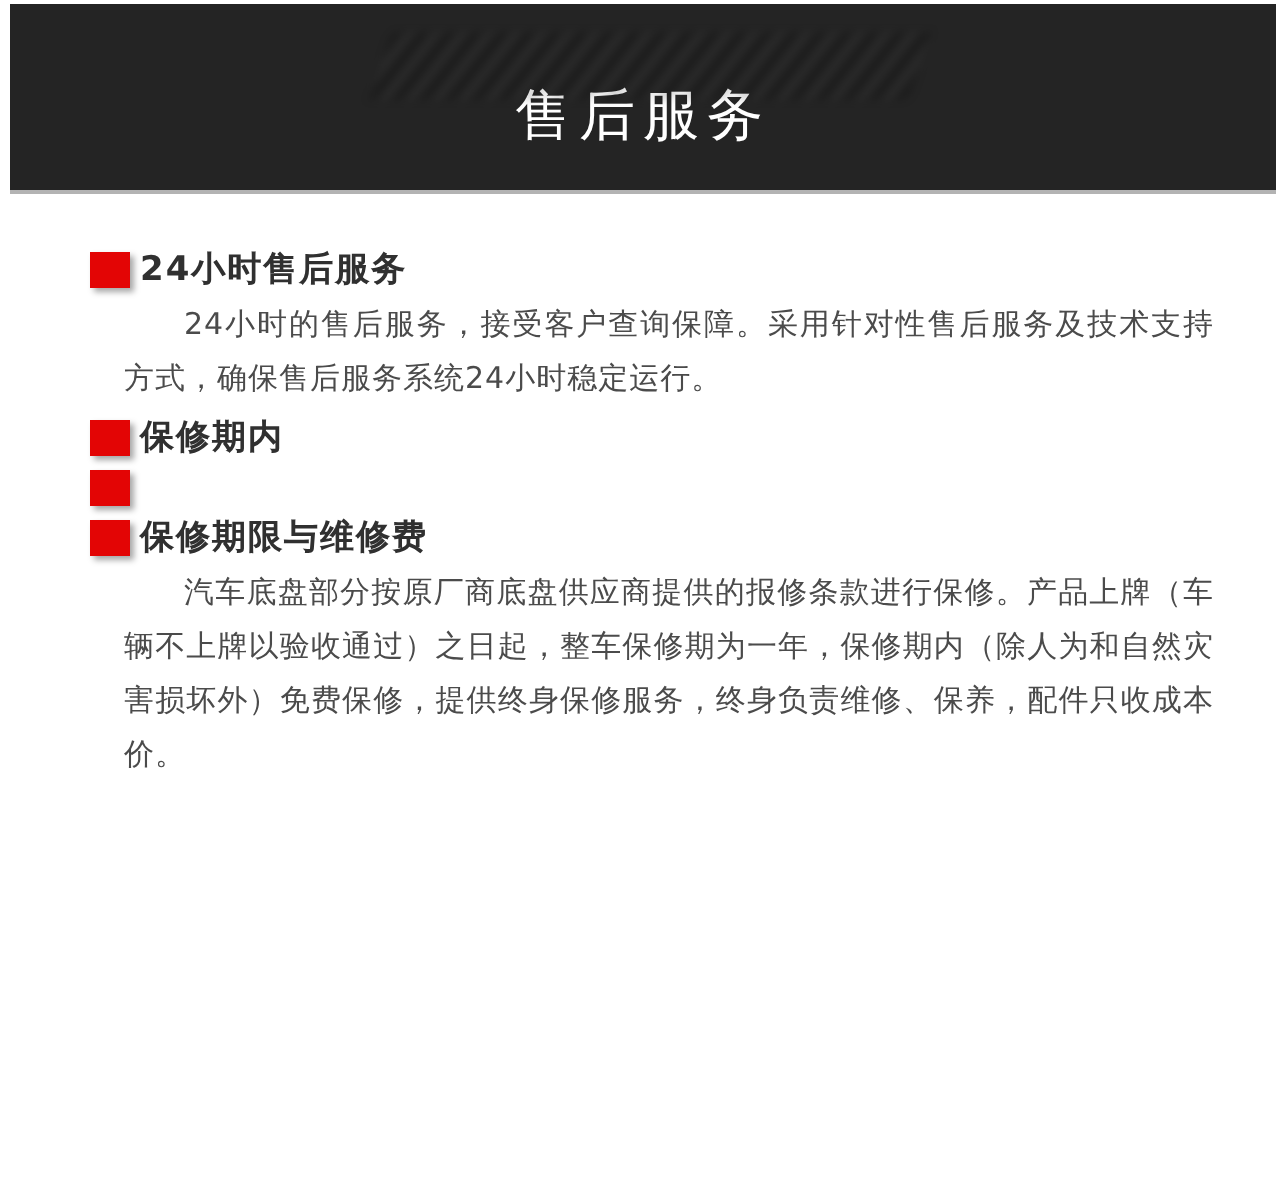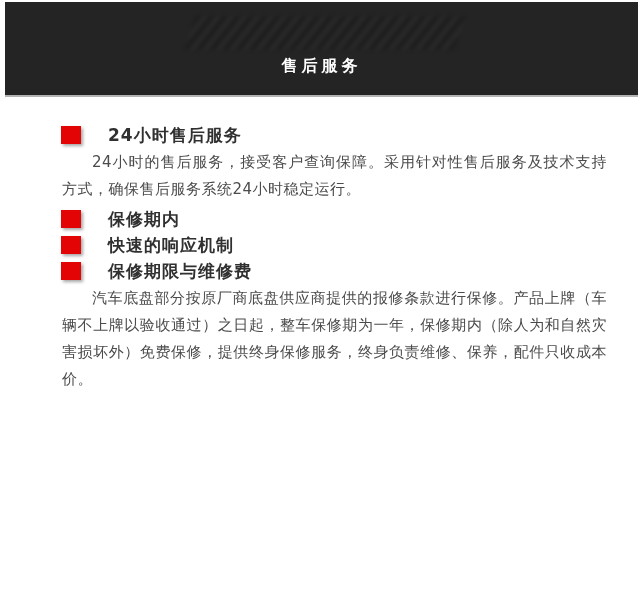--- a/index.html
+++ b/index.html
@@ -26,22 +26,22 @@
     background: var(--header-bg, #242424);
     border-bottom: 2px solid #b3b3b3;
     position: relative;
     display: flex;
     align-items: flex-end;
     justify-content: center;
     overflow: hidden;
   }
   .header-title {
     color: var(--title-color, #ffffff);
-    font-size: 16px;
-    font-weight: bold;
+    font-size: 28px;
+    font-weight: normal;
     letter-spacing: 4px;
     margin: 0 0 18px 0;
   }
   .watermark-smudge {
     position: absolute;
     top: 14px;
     left: 185px;
     width: 270px;
     height: 34px;
     background: repeating-linear-gradient(115deg,
@@ -52,22 +52,22 @@
     transform: skewX(-18deg);
   }
   
   .content {
     padding: 22px 36px 0 45px;
     box-sizing: border-box;
   }
   .section-heading {
     display: flex;
     align-items: center;
-    gap: 27px;
-    margin: 6px 0 4px 16px;
+    gap: 5px;
+    margin: 6px 0 4px 0;
   }
   .bullet {
     width: 20px;
     height: 18px;
     background: var(--accent-red, #e30505);
     box-shadow: 2px 2px 3px rgba(0,0,0,0.35);
     flex: 0 0 auto;
   }
   .heading-text {
     font-size: 17px;
@@ -111,21 +111,20 @@
     <div class="section">
       <div class="section-heading">
         <span class="bullet"></span>
         <span class="heading-text">保修期内</span>
       </div>
     </div>
 
     <div class="section">
       <div class="section-heading">
         <span class="bullet"></span>
-        <span class="heading-text">快速的响应机制</span>
       </div>
       <div class="section-body">
       </div>
     </div>
 
     <div class="section">
       <div class="section-heading">
         <span class="bullet"></span>
         <span class="heading-text">保修期限与维修费</span>
       </div>

